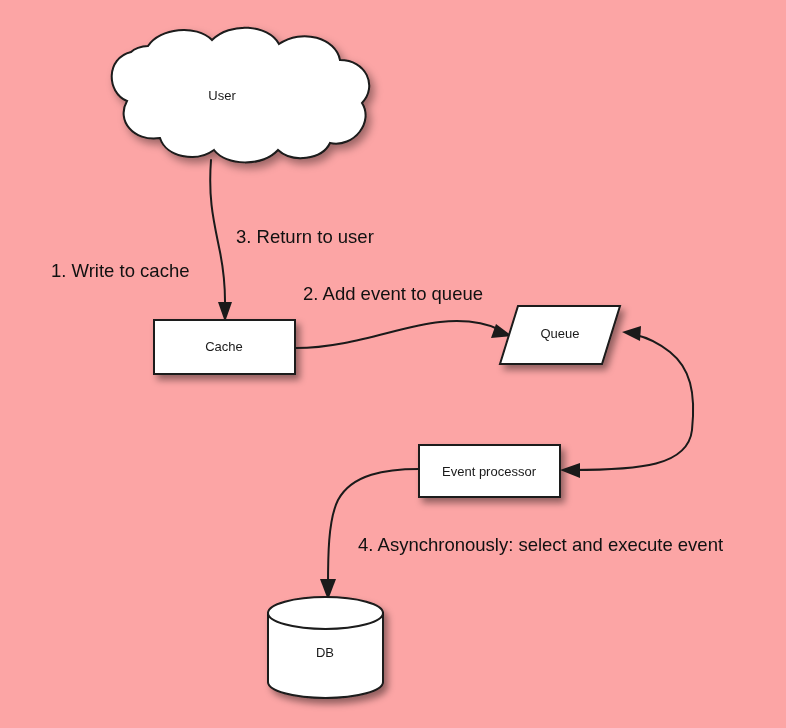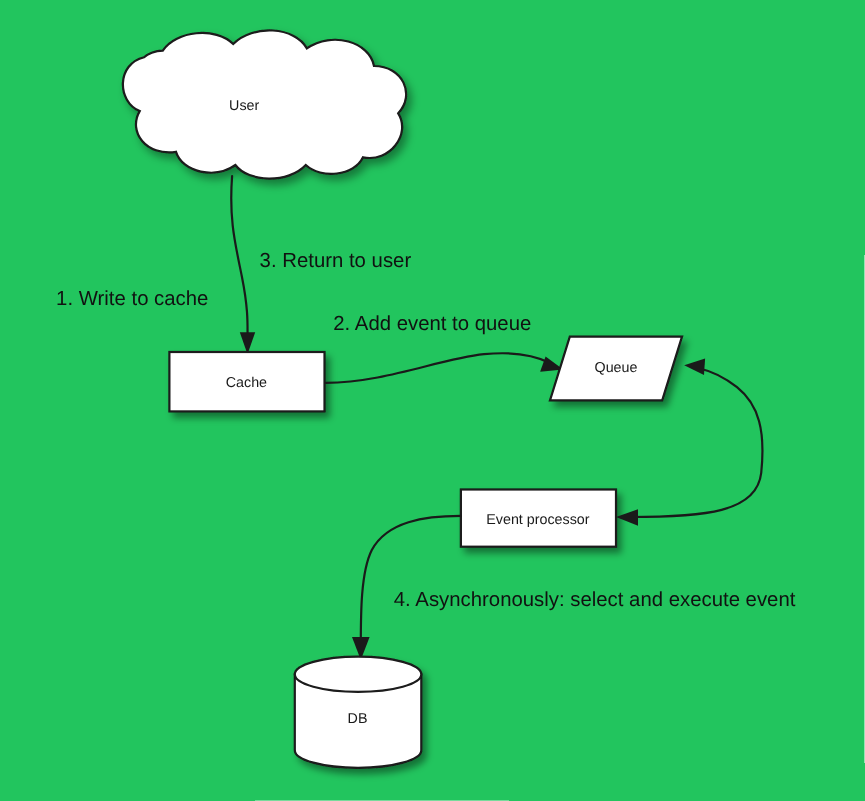--- a/index.html
+++ b/index.html
@@ -4,21 +4,21 @@
 <style>
   html, body {
     margin: 0;
     padding: 0;
     background: #ffffff;
   }
   #canvas {
     position: relative;
     width: 786px;
     height: 728px;
-    background: #22c55e;
+    background: #fca5a5;
     overflow: hidden;
     font-family: "Liberation Sans", sans-serif;
   }
   svg#diagram {
     position: absolute;
     left: 0;
     top: 0;
     width: 786px;
     height: 728px;
   }

